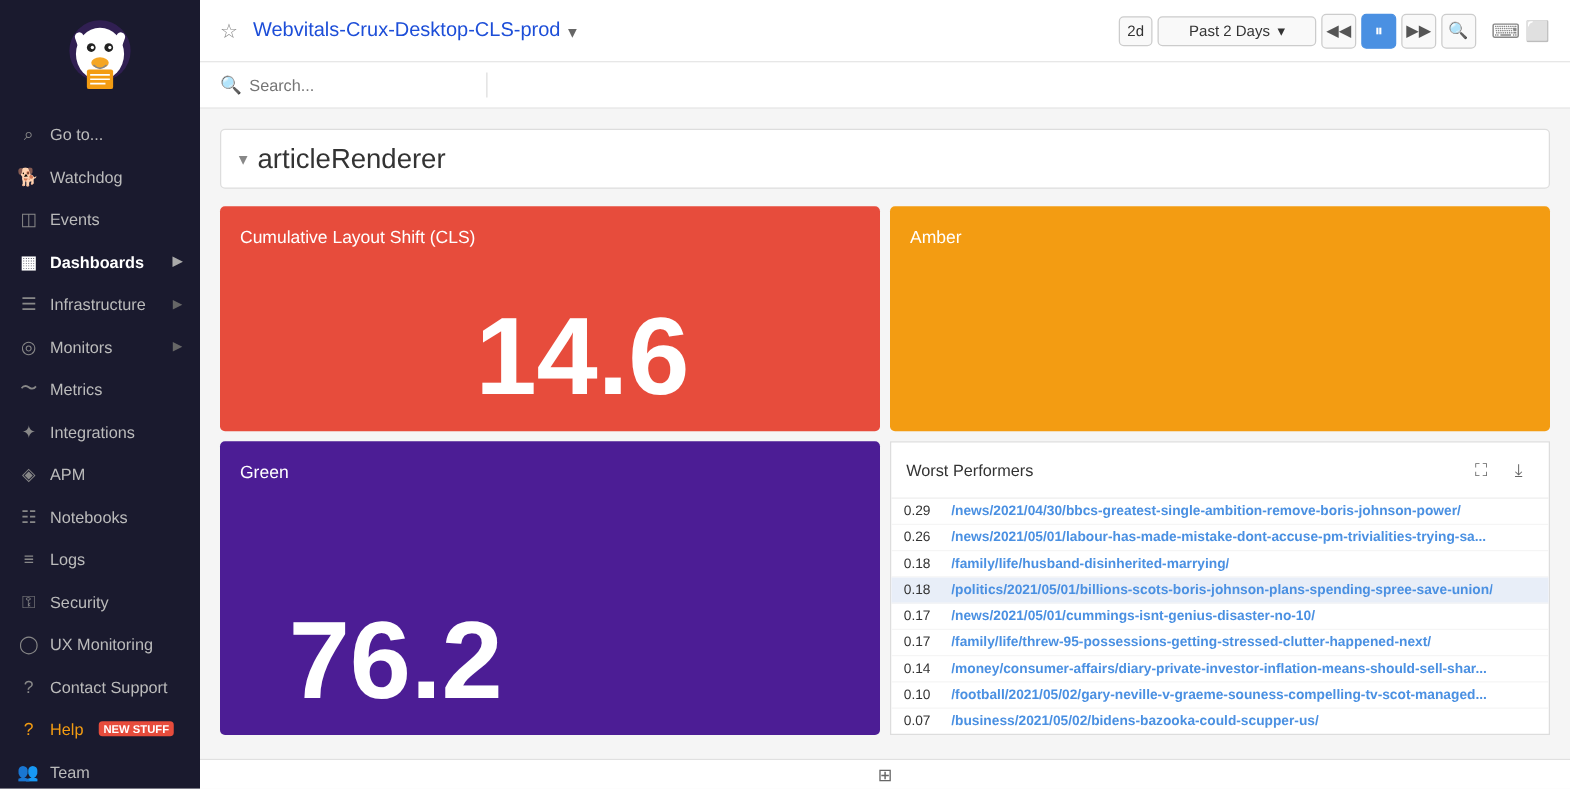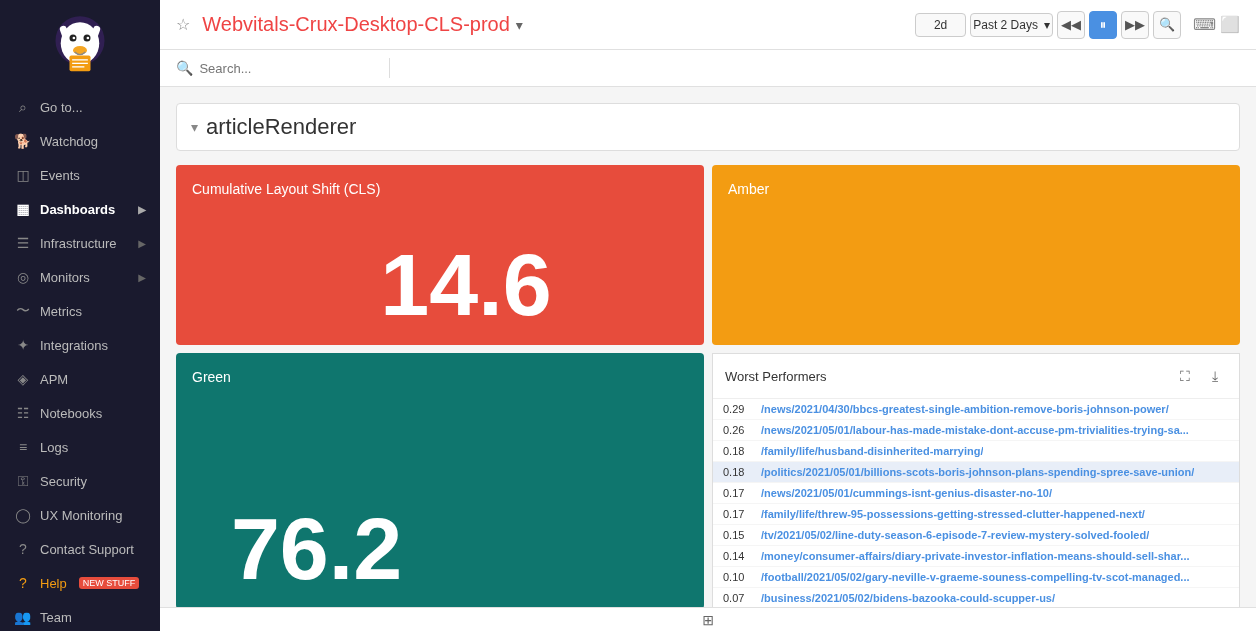--- a/index.html
+++ b/index.html
@@ -56,41 +56,41 @@
       display: flex;
       align-items: center;
       padding: 0 16px;
       height: 50px;
       border-bottom: 1px solid #e0e0e0;
       background: #fff;
       gap: 12px;
     }
     .star-icon { color: #888; font-size: 16px; cursor: pointer; }
     .page-title-area { display: flex; align-items: center; gap: 6px; }
-    .page-title { font-size: 20px; font-weight: 500; color: #ef4444; }
+    .page-title { font-size: 16px; font-weight: 500; color: #1d4ed8; }
     .chevron-down { color: #666; font-size: 14px; cursor: pointer; }
     .topbar-spacer { flex: 1; }
     .time-controls { display: flex; align-items: center; gap: 4px; }
     .time-btn {
-      padding: 4px 18px;
+      padding: 4px 6px;
       border: 1px solid #ccc;
       border-radius: 4px;
       font-size: 12px;
       cursor: pointer;
       background: #f9f9f9;
       color: #333;
       margin-left: 35px;
     }
     .time-select-area {
       display: flex;
       align-items: center;
       border: 1px solid #ccc;
       border-radius: 4px;
       background: #f9f9f9;
-      padding: 4px 2px;
+      padding: 4px 24px;
       font-size: 12px;
       color: #333;
       gap: 6px;
       cursor: pointer;
     }
     .nav-btn {
       width: 28px; height: 28px; border: 1px solid #ccc; border-radius: 4px;
       background: #f9f9f9; cursor: pointer; display: flex; align-items: center; justify-content: center; font-size: 13px; color: #555;
     }
     .nav-btn.active { background: #4a90e2; color: #fff; border-color: #4a90e2; }
@@ -152,21 +152,21 @@
       border-radius: 4px;
       padding: 16px;
       color: #fff;
       position: relative;
       min-height: 180px;
       display: flex;
       flex-direction: row;
     }
     .metric-card.red { background: #e74c3c; }
     .metric-card.amber { background: #f39c12; }
-    .metric-card.green { background: #0f766e; }
+    .metric-card.green { background: #4c1d95; }
     .metric-card .card-label { font-size: 14px; font-weight: 500; margin-bottom: 8px; }
     .metric-card .card-value { font-size: 88px; font-weight: 700; line-height: 1; margin-top: auto; }
 
     
     .worst-performers {
       background: #fff;
       border: 1px solid #ddd;
       border-radius: 0;
       overflow: hidden;
     }
@@ -202,21 +202,21 @@
       align-items: center;
       justify-content: center;
     }
     .bottom-table-icon { color: #666; font-size: 14px; }
 
     
     .help-badge {
       background: #e74c3c;
       color: #fff;
       font-size: 9px;
-      font-weight: 400;
+      font-weight: 700;
       padding: 1px 4px;
       border-radius: 3px;
       margin-left: 4px;
       white-space: nowrap;
     }
   </style>
 </head>
 <body>
 
 <div id="sidebar">
@@ -397,24 +397,20 @@
             </div>
             <div class="wp-row">
               <span class="wp-score">0.17</span>
               <span class="wp-url">/news/2021/05/01/cummings-isnt-genius-disaster-no-10/</span>
             </div>
             <div class="wp-row">
               <span class="wp-score">0.17</span>
               <span class="wp-url">/family/life/threw-95-possessions-getting-stressed-clutter-happened-next/</span>
             </div>
             <div class="wp-row">
-              <span class="wp-score">0.15</span>
-              <span class="wp-url">/tv/2021/05/02/line-duty-season-6-episode-7-review-mystery-solved-fooled/</span>
-            </div>
-            <div class="wp-row">
               <span class="wp-score">0.14</span>
               <span class="wp-url">/money/consumer-affairs/diary-private-investor-inflation-means-should-sell-shar...</span>
             </div>
             <div class="wp-row">
               <span class="wp-score">0.10</span>
               <span class="wp-url">/football/2021/05/02/gary-neville-v-graeme-souness-compelling-tv-scot-managed...</span>
             </div>
             <div class="wp-row">
               <span class="wp-score">0.07</span>
               <span class="wp-url">/business/2021/05/02/bidens-bazooka-could-scupper-us/</span>

